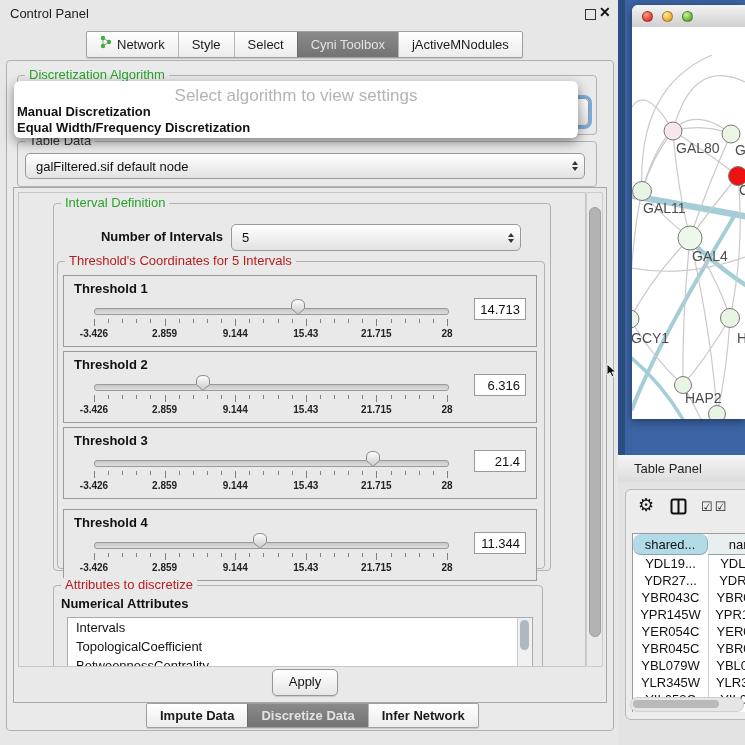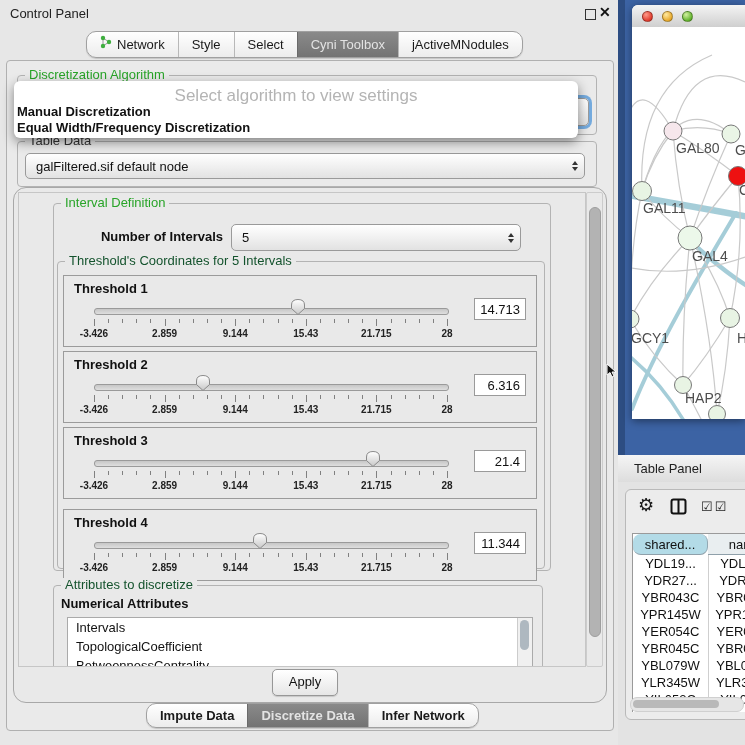--- a/index.html
+++ b/index.html
@@ -6,51 +6,51 @@
   body{width:745px;height:745px;overflow:hidden;position:relative;
        font-family:"Liberation Sans",sans-serif;font-size:13px;color:#111;
        background:#e7e7e7;}
   .abs{position:absolute;}
   
   #left-window{left:0;top:0;width:618px;height:745px;background:#e7e7e7;border-right:1px solid #c2c2c2;}
   #cp-title{left:10px;top:6px;font-size:13px;color:#222;}
   #float-btn{left:585px;top:9px;width:9px;height:9px;border:1.5px solid #333;background:transparent;}
   #close-btn{left:599px;top:4px;font-size:14px;font-weight:bold;color:#111;}
   
-  .segbar{display:flex;height:25px;border:1px solid #a0a0a0;border-radius:10px;overflow:hidden;
+  .segbar{display:flex;height:25px;border:1px solid #a0a0a0;border-radius:2px;overflow:hidden;
           background:linear-gradient(#ffffff,#ececec);box-shadow:0 1px 1px rgba(0,0,0,.15);}
   .seg{display:flex;align-items:center;gap:5px;padding:0 13px;font-size:13px;line-height:25px;
        border-left:1px solid #b8b8b8;white-space:nowrap;color:#1a1a1a;}
   .seg:first-child{border-left:none;}
   .seg.sel{background:linear-gradient(#8a8a8a,#737373);color:#e3e3e3;border-left-color:#6a6a6a;}
   #top-tabs{left:86px;top:31px;}
   
   #cyni{left:6px;top:60px;width:606px;height:669px;background:#eaeaea;border:1px solid #b0b0b0;border-radius:4px;}
   .group{position:absolute;border:1px solid #b3b3b3;border-radius:4px;}
   .legend{position:absolute;background:#eaeaea;padding:0 4px;font-size:13px;line-height:14px;}
   .legend.green{color:#28a428;}
-  .legend.blue{color:#14532d;}
+  .legend.blue{color:#b91c1c;}
   .legend.dark{color:#333;}
   
   .combo{position:absolute;border:1px solid #9a9a9a;border-radius:5px;
          background:linear-gradient(#ffffff,#e2e2e2);display:flex;align-items:center;}
   .combo .val{flex:1;padding-left:10px;font-size:13px;color:#111;overflow:hidden;white-space:nowrap;}
   .combo .arrows{width:18px;display:flex;flex-direction:column;align-items:center;gap:2px;}
   .tri{width:0;height:0;border-left:3.5px solid transparent;border-right:3.5px solid transparent;}
   .tri.up{border-bottom:4.5px solid #333;}
   .tri.dn{border-top:4.5px solid #333;}
   #combo-ghost{box-shadow:0 0 0 3px rgba(96,160,220,.85);}
   
   #algo-popup{left:7px;top:20px;width:564px;height:57px;background:#fff;border-radius:6px;
               box-shadow:0 4px 12px rgba(0,0,0,.45);z-index:20;}
   #algo-popup .hint{position:absolute;left:0;right:0;top:5px;text-align:center;color:#b4b4b4;font-size:17px;}
   .popup-opt{position:absolute;left:3px;right:3px;height:16px;font-size:13px;line-height:16px;white-space:nowrap;}
   .popup-opt.bold{font-weight:bold;}
   
-  #subpanel{left:6px;top:126px;width:592px;height:514px;border:1px solid #a8a8a8;background:#e9e9e9;border-radius:13px;}
+  #subpanel{left:6px;top:126px;width:592px;height:514px;border:1px solid #a8a8a8;background:#e9e9e9;border-radius:0;}
   #viewport{left:4px;top:4px;width:566px;height:473px;overflow:hidden;background:#e9e9e9;border:1px solid #c6c6c6;}
   #vscroll{left:572px;top:4px;width:15px;height:473px;background:#e9e9e9;border:1px solid #cccccc;border-radius:2px;}
   #vscroll .thumb{position:absolute;left:1.5px;top:14px;width:10px;height:428px;background:#b3b3b3;border-radius:6px;border:1px solid #9e9e9e;}
   .vp-group-bg{background:#e9e9e9;}
   .vp-legend{background:#e9e9e9;}
   
   .thr-panel{position:absolute;left:44px;width:472px;height:70px;border:1px solid #9b9b9b;background:#e9e9e9;}
   .thr-title{position:absolute;left:10px;top:5px;font-weight:bold;font-size:13px;}
   .slider-zone{position:absolute;left:30px;top:26px;width:353px;height:40px;}
   .track{position:absolute;left:0;top:6px;width:353px;height:5px;border:1px solid #9a9a9a;border-radius:3px;

